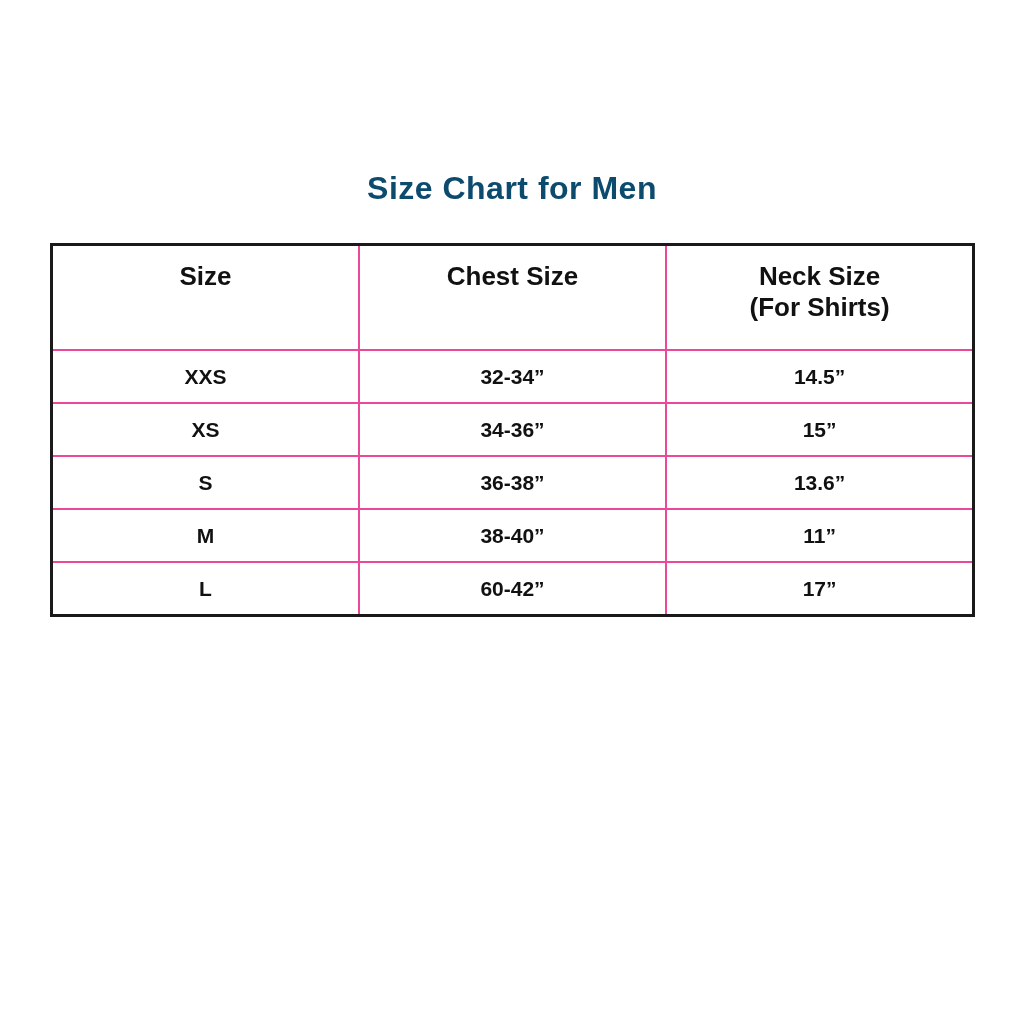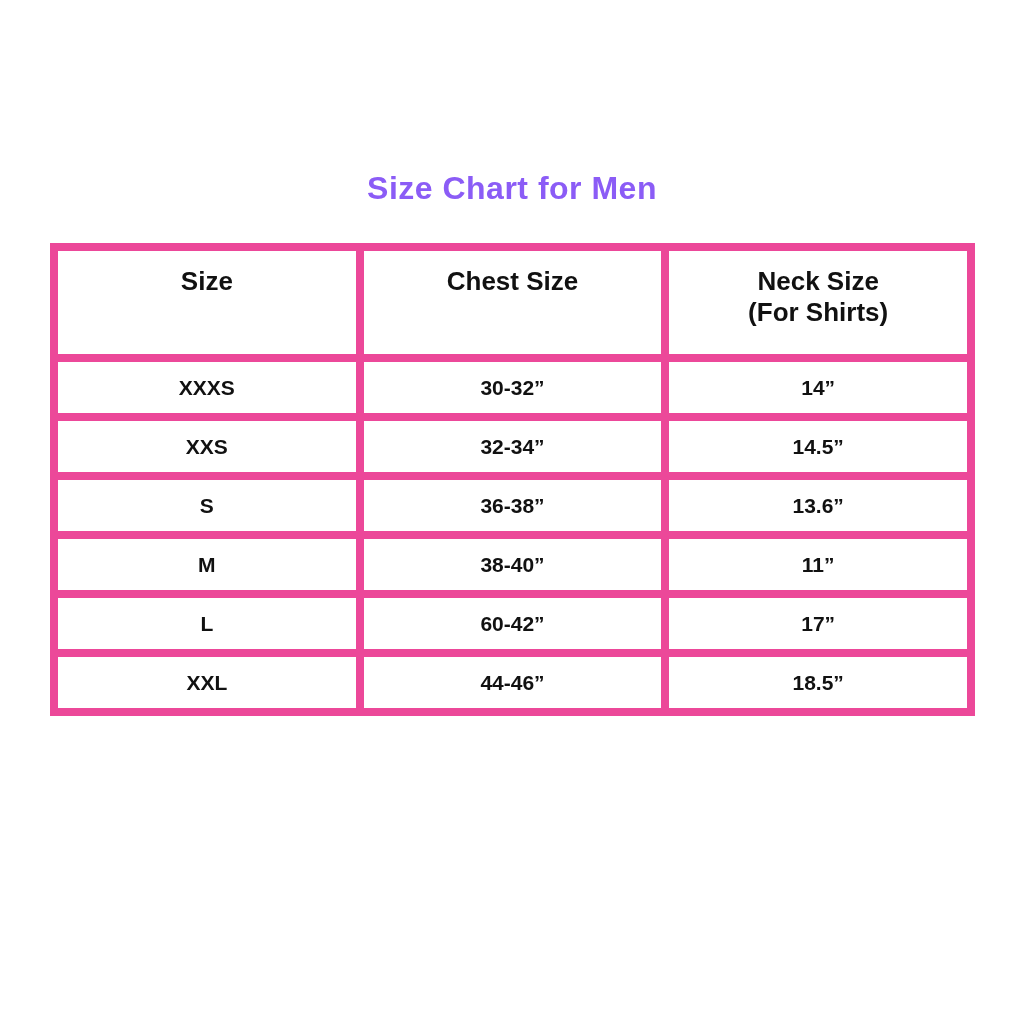--- a/index.html
+++ b/index.html
@@ -17,35 +17,35 @@
   }
   .page-title {
     position: absolute;
     top: 170px;
     left: 0;
     width: 100%;
     text-align: center;
     font-size: 32px;
     font-weight: bold;
     letter-spacing: 0.5px;
-    color: #8b5cf6;
+    color: #0c4a6e;
   }
   table.size-chart {
     position: absolute;
     left: 50px;
     top: 243px;
     width: 925px;
     border-collapse: collapse;
     table-layout: fixed;
     background: #ffffff;
     border: 3px solid #1a1a1a;
   }
   table.size-chart th,
   table.size-chart td {
-    border: 8px solid #ec4899;
+    border: 2px solid #ec4899;
     text-align: center;
     font-weight: bold;
     color: #111111;
     padding: 0;
   }
   table.size-chart th {
     height: 88px;
     vertical-align: top;
     padding-top: 15px;
     font-size: 26px;
@@ -75,43 +75,38 @@
         <span class="header-line">Chest Size</span>
       </th>
       <th>
         <span class="header-line">Neck Size</span>
         <span class="header-line">(For Shirts)</span>
       </th>
     </tr>
   </thead>
   <tbody>
     <tr>
-      <td>XXXS</td>
-      <td>30-32”</td>
-      <td>14”</td>
-    </tr>
-    <tr>
       <td>XXS</td>
       <td>32-34”</td>
       <td>14.5”</td>
+    </tr>
+    <tr>
+      <td>XS</td>
+      <td>34-36”</td>
+      <td>15”</td>
     </tr>
     <tr>
       <td>S</td>
       <td>36-38”</td>
       <td>13.6”</td>
     </tr>
     <tr>
       <td>M</td>
       <td>38-40”</td>
       <td>11”</td>
     </tr>
     <tr>
       <td>L</td>
       <td>60-42”</td>
       <td>17”</td>
     </tr>
-    <tr>
-      <td>XXL</td>
-      <td>44-46”</td>
-      <td>18.5”</td>
-    </tr>
   </tbody>
 </table>
 
 </body></html>

